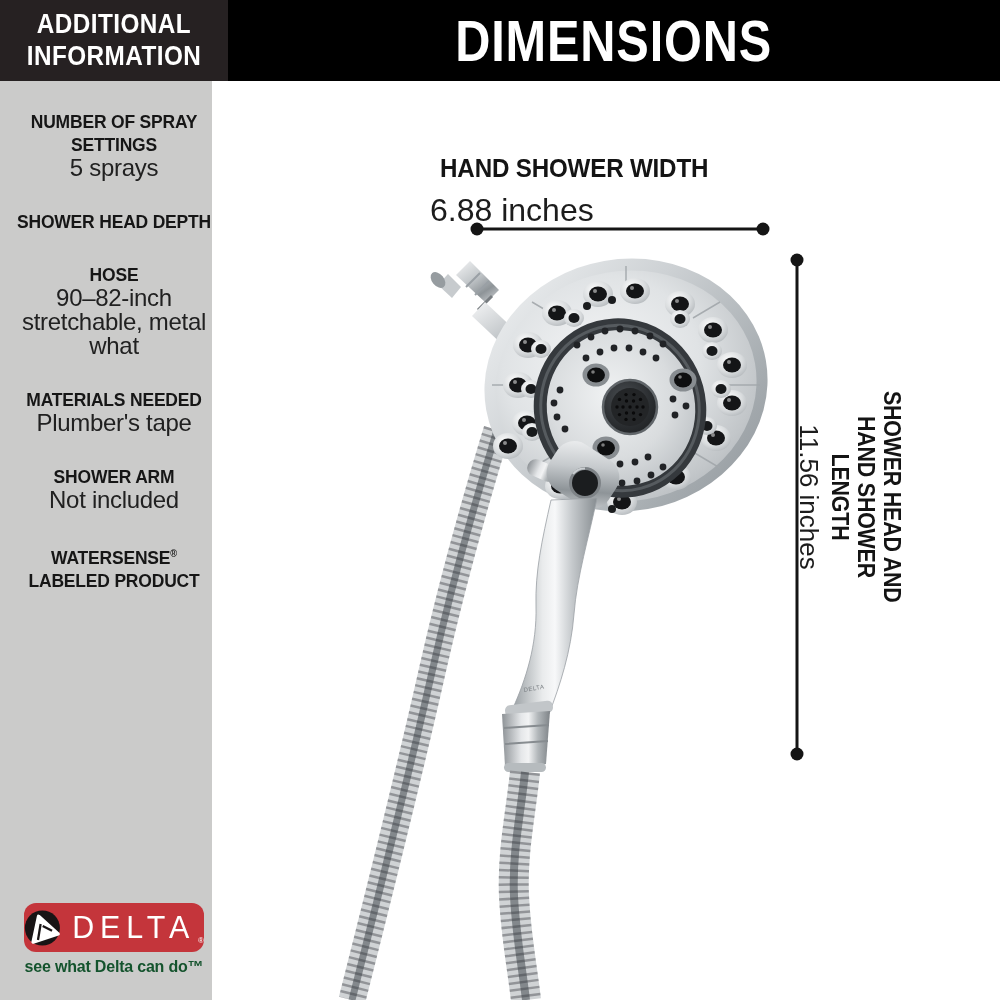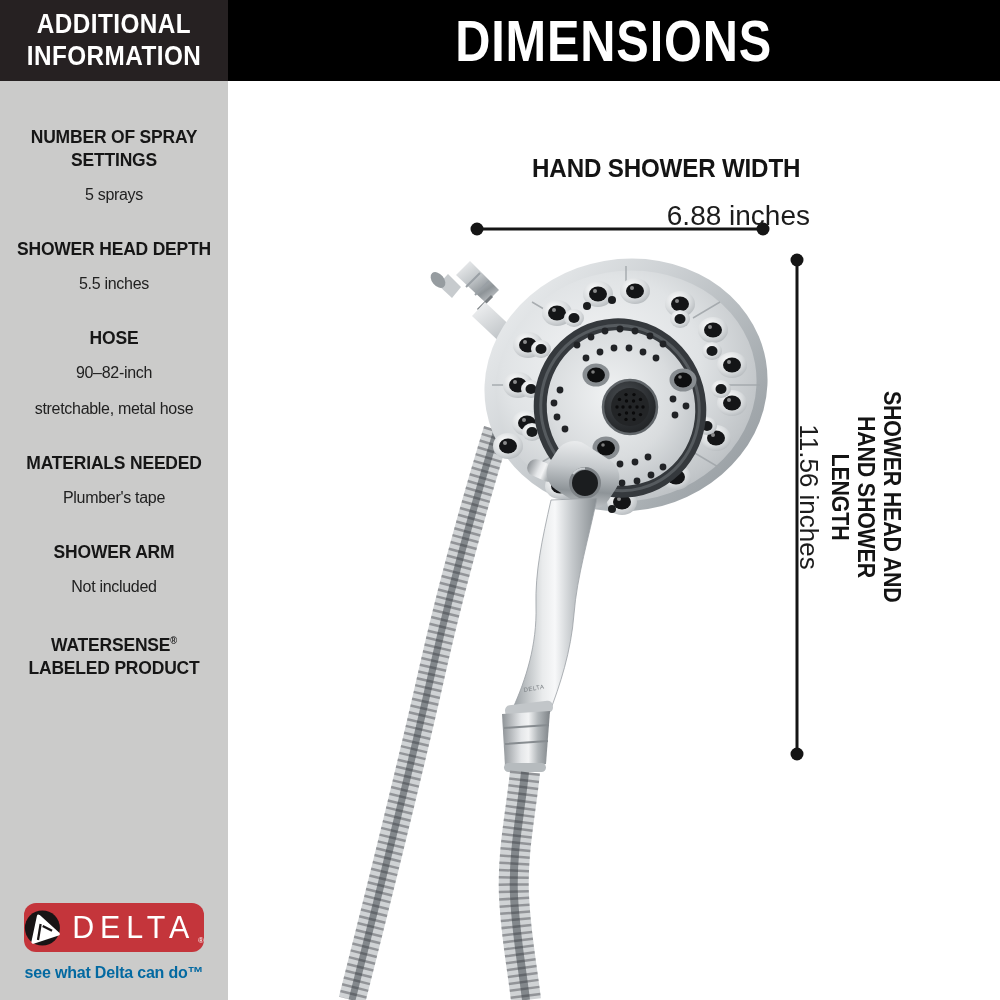--- a/index.html
+++ b/index.html
@@ -1,59 +1,59 @@
 <!DOCTYPE html>
 <html><head>
 <meta charset="utf-8">
 <style>
   html,body{margin:0;padding:0;}
   body{
     width:1000px;height:1000px;position:relative;overflow:hidden;
     background:#ffffff;font-family:"Liberation Sans",sans-serif;color:#1a1a1a;
   }
   
-  .sidebar{position:absolute;left:0;top:0;width:228px;height:1000px;background:#cbcbca;}
+  .sidebar{position:absolute;left:0;top:0;width:212px;height:1000px;background:#cbcbca;}
   .sidebar-header{
     position:absolute;left:0;top:0;width:228px;height:81px;background:#262122;
     display:flex;align-items:center;justify-content:center;text-align:center;
   }
   .sidebar-header .hdr-text{
     display:inline-block;color:#ffffff;font-weight:bold;font-size:27px;line-height:1.18;
     transform:scaleX(0.9);letter-spacing:0.5px;
   }
-  .sidebar-items{position:absolute;left:0;top:89px;width:228px;padding-top:36px;text-align:center;}
+  .sidebar-items{position:absolute;left:0;top:74px;width:228px;padding-top:36px;text-align:center;}
   .spec{margin:0 6px 30px 6px;}
   .spec-label{
     display:block;font-weight:bold;font-size:19px;line-height:23px;color:#161616;
     transform:scaleX(0.92);letter-spacing:-0.2px;
   }
   .spec-label sup{font-size:10px;}
-  .spec-value{font-size:16px;line-height:24px;color:#212121;letter-spacing:-0.3px;margin-top:12px;}
+  .spec-value{font-size:24px;line-height:24px;color:#212121;letter-spacing:-0.3px;margin-top:0;}
   
   .logo-wrap{position:absolute;left:0;top:903px;width:228px;text-align:center;}
   .logo-box{
     display:inline-flex;align-items:center;justify-content:center;gap:8px;
     width:180px;height:49px;background:#c4353b;border-radius:12px;
   }
   .logo-brand{color:#ffffff;font-size:31px;letter-spacing:6px;font-weight:normal;transform:scaleX(0.98);display:inline-block;margin-left:2px;}
   .logo-reg{color:#ffffff;font-size:8px;align-self:flex-end;margin:0 0 7px -6px;}
-  .logo-tagline{margin-top:12px;font-size:16px;font-weight:bold;color:#0369a1;letter-spacing:-0.2px;}
+  .logo-tagline{margin-top:6px;font-size:16px;font-weight:bold;color:#14532d;letter-spacing:-0.2px;}
   
   .main-header{
     position:absolute;left:228px;top:0;width:772px;height:81px;background:#000000;
     display:flex;align-items:center;justify-content:center;
   }
   .main-header .title-text{
     display:inline-block;color:#ffffff;font-weight:bold;font-size:58px;
     transform:scaleX(0.84);letter-spacing:1px;
   }
   
-  .dim-width{position:absolute;left:430px;top:153px;width:380px;text-align:right;}
+  .dim-width{position:absolute;left:430px;top:153px;width:380px;text-align:left;}
   .dim-label{display:inline-block;font-weight:bold;font-size:26px;color:#141414;transform:scaleX(0.93);letter-spacing:-0.2px;line-height:30px;}
-  .dim-value{font-size:28px;color:#1c1c1c;line-height:34px;margin-top:16px;}
+  .dim-value{font-size:32px;color:#1c1c1c;line-height:34px;margin-top:10px;}
   .dim-length{
     position:absolute;left:727px;top:449px;width:260px;height:96px;text-align:center;
     transform:rotate(90deg);
   }
   .dim-length .dim-label{font-size:23px;line-height:26px;}
   .dim-length .dim-value{font-size:26px;line-height:30px;margin-top:3px;}
   
   .scene{position:absolute;left:0;top:0;width:1000px;height:1000px;pointer-events:none;}
 </style>
 </head>
@@ -64,26 +64,25 @@
     <span class="hdr-text">ADDITIONAL INFORMATION</span>
   </div>
 
   <div class="sidebar-items">
     <div class="spec">
       <span class="spec-label">NUMBER OF SPRAY SETTINGS</span>
       <div class="spec-value">5 sprays</div>
     </div>
     <div class="spec">
       <span class="spec-label">SHOWER HEAD DEPTH</span>
-      <div class="spec-value">5.5 inches</div>
     </div>
     <div class="spec">
       <span class="spec-label">HOSE</span>
       <div class="spec-value">90–82-inch</div>
-      <div class="spec-value">stretchable, metal hose</div>
+      <div class="spec-value">stretchable, metal what</div>
     </div>
     <div class="spec">
       <span class="spec-label">MATERIALS NEEDED</span>
       <div class="spec-value">Plumber's tape</div>
     </div>
     <div class="spec">
       <span class="spec-label">SHOWER ARM</span>
       <div class="spec-value">Not included</div>
     </div>
     <div class="spec">

